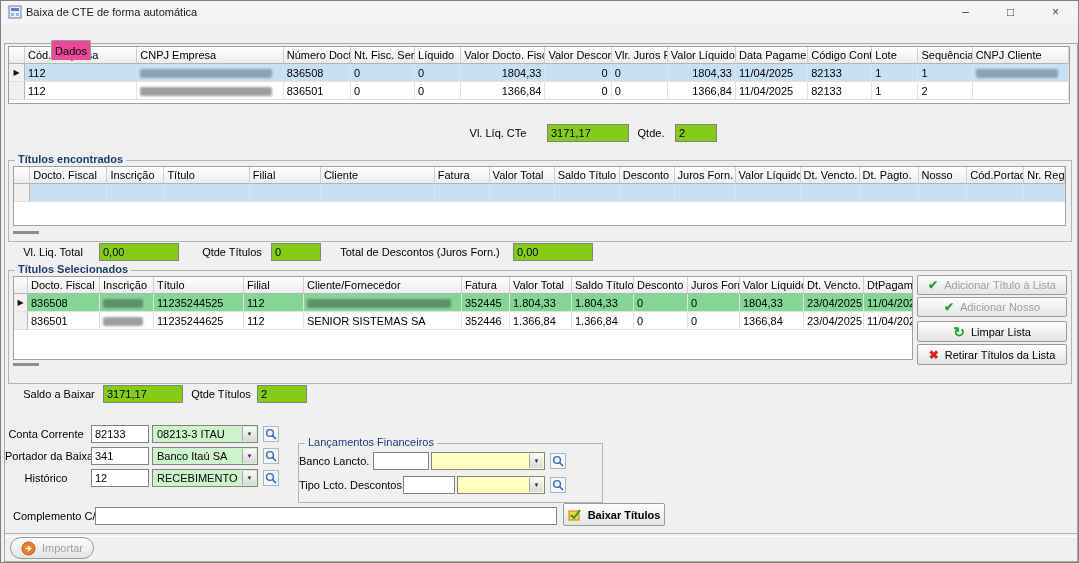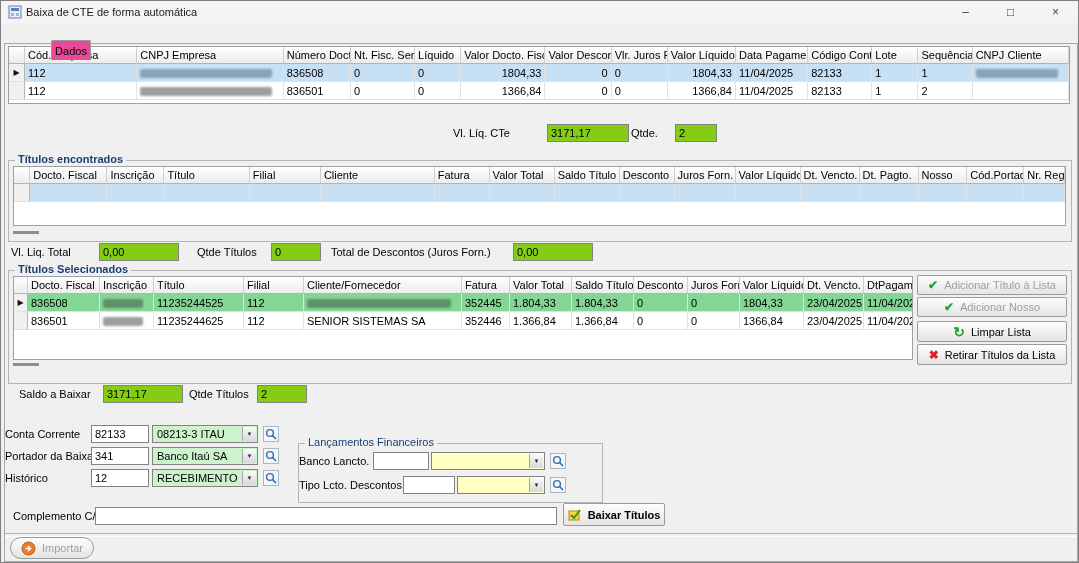--- a/index.html
+++ b/index.html
@@ -18,21 +18,21 @@
   .grid table{border-collapse:separate;border-spacing:0;table-layout:fixed;}
   .grid th{background:linear-gradient(#ffffff,#ececec);border-right:1px solid #cfcfcf;border-bottom:1px solid #b4b4b4;font-weight:normal;text-align:left;padding:2px 3px;height:12px;font-size:11px;white-space:nowrap;overflow:hidden;}
   .grid td{border-right:1px solid #e2e2e2;border-bottom:1px solid #e2e2e2;padding:2px 3px;height:13px;white-space:nowrap;overflow:hidden;font-size:11px;background:#fff;}
   .grid td.marker{background:#f0f0f0;border-right:1px solid #b4b4b4;text-align:center;padding:0;font-size:8px;color:#111;}
   tr.sel-blue td:not(.marker){background:#c8e0f4;}
   tr.sel-green td:not(.marker){background:#84d695;}
   .redact{display:inline-block;height:9px;border-radius:2px;background:#9e9e9e;filter:blur(1.3px);vertical-align:middle;max-width:100%;}
   tr.sel-green .redact{background:#5f8f6c;}
   tr.sel-blue .redact{background:#8aa2b6;}
   .label{height:18px;line-height:18px;white-space:nowrap;font-size:11px;}
-  .label.r{text-align:left;}
+  .label.r{text-align:center;}
   .field{border:1px solid #828282;background:#fff;font-size:11px;padding:0 3px;box-sizing:border-box;height:18px;line-height:16px;white-space:nowrap;overflow:hidden;}
   .field.ro{background:#84cc16;}
   .combo{height:18px;border:1px solid #828282;background:#fff;box-sizing:border-box;padding:0 16px 0 4px;font-size:11px;line-height:16px;white-space:nowrap;overflow:hidden;}
   .combo .arrow{position:absolute;right:1px;top:1px;bottom:1px;width:13px;background:linear-gradient(#fafafa,#d8d8d8);border-left:1px solid #a8a8a8;display:flex;align-items:center;justify-content:center;font-size:6px;color:#333;}
   .combo.green{background:#cdf3cd;}
   .combo.yellow{background:#ffffc2;}
   .groupbox{border:1px solid #b5b5b5;}
   .gcaption{top:-8px;left:6px;background:#f0f0f0;padding:0 3px;font-weight:bold;color:#1c3e70;font-size:11px;white-space:nowrap;}
   .btn{border:1px solid #9a9a9a;background:linear-gradient(#fdfdfd,#e4e4e4);display:flex;align-items:center;justify-content:center;gap:6px;font-size:11px;box-sizing:border-box;border-radius:2px;white-space:nowrap;}
   .btn.disabled{color:#9f9f9f;}

